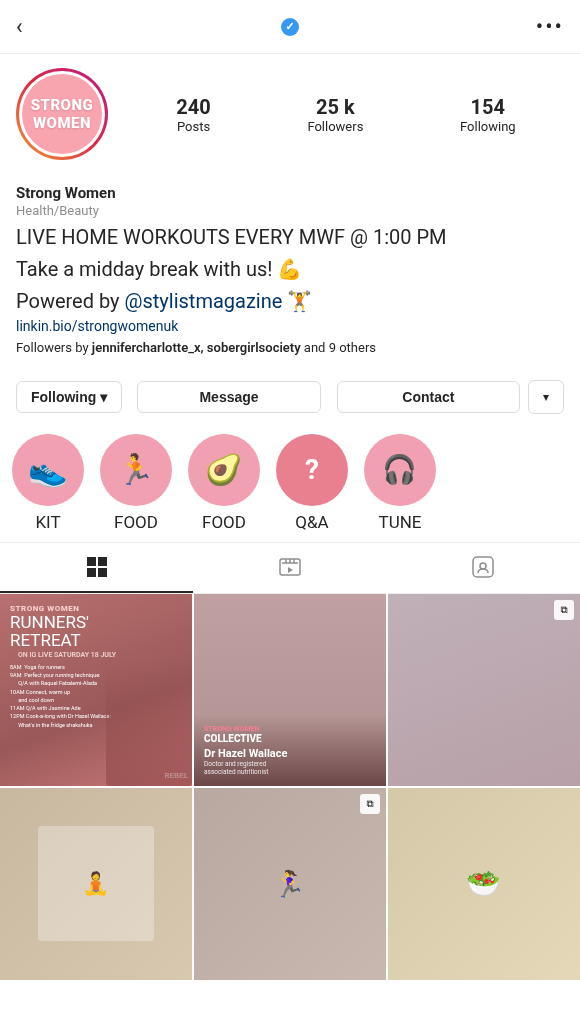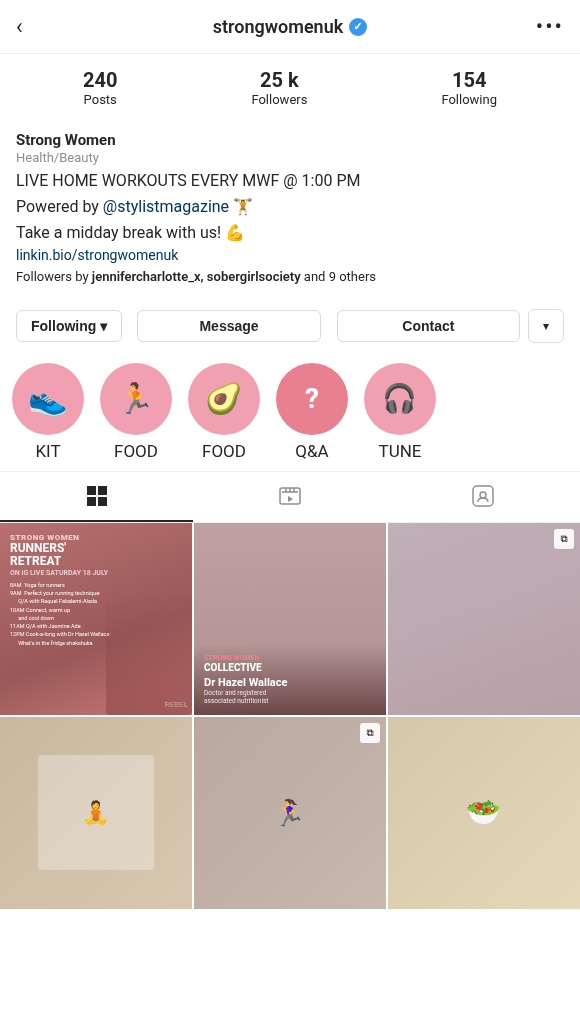--- a/index.html
+++ b/index.html
@@ -128,21 +128,21 @@
       font-weight: 700;
       color: #262626;
       margin-bottom: 1px;
     }
     .bio-category {
       font-size: 13px;
       color: #8e8e8e;
       margin-bottom: 4px;
     }
     .bio-text {
-      font-size: 16px;
+      font-size: 20px;
       color: #262626;
       line-height: 1.5;
       margin-bottom: 2px;
     }
     .bio-link {
       font-size: 14px;
       color: #003569;
       margin-bottom: 4px;
       display: block;
     }
@@ -304,54 +304,59 @@
     }
     .retreat-title-pink {
       color: #f8d0d0;
       font-size: 8px;
       font-weight: 800;
       text-transform: uppercase;
       letter-spacing: 0.5px;
     }
     .retreat-title-main {
       color: #fff;
-      font-size: 12px;
-      font-weight: 700;
+      font-size: 17px;
+      font-weight: 400;
       text-transform: uppercase;
       line-height: 1.1;
     }
     .retreat-subtitle {
       color: #f0d0d0;
       font-size: 7px;
       font-weight: 600;
       text-transform: uppercase;
       margin-top: 1px;
       margin-bottom: 4px;
+      margin-left: 8px;
     }
     .retreat-schedule {
       font-size: 5.5px;
       color: #fff;
       line-height: 1.5;
     }
   </style>
 </head>
 <body>
 
 <div class="header">
   <span class="header-back">‹</span>
   <div class="header-username-wrap">
-    <span class="header-username">strongwomenuk</span>
     <span class="verified-badge">✓</span>
   </div>
   <span class="header-more">•••</span>
 </div>
 
 <div class="profile-section">
   <div class="profile-top">
 
+    <div class="avatar-ring">
+      <div class="avatar-inner">
+        <div class="avatar-text">STRONG<br>WOMEN</div>
+      </div>
+    </div>
 
     <div class="stats-row">
       <div class="stat-item">
         <span class="stat-number">240</span>
         <span class="stat-label">Posts</span>
       </div>
       <div class="stat-item">
         <span class="stat-number">25 k</span>
         <span class="stat-label">Followers</span>
       </div>
@@ -360,24 +365,24 @@
         <span class="stat-label">Following</span>
       </div>
     </div>
   </div>
 </div>
 
 <div class="bio-section">
   <div class="bio-name">Strong Women</div>
   <div class="bio-category">Health/Beauty</div>
   <div class="bio-text">LIVE HOME WORKOUTS EVERY MWF @ 1:00 PM</div>
+  <div class="bio-text">Take a midday break with us! 💪</div>
   <div class="bio-text">
     <span>Powered by </span><span style="color:#003569;">@stylistmagazine</span><span> 🏋️</span>
   </div>
-  <div class="bio-text">Take a midday break with us! 💪</div>
   <a class="bio-link">linkin.bio/strongwomenuk</a>
   <div class="bio-text bio-followed">
     <span>Followers by </span><strong>jennifercharlotte_x, sobergirlsociety</strong><span> and 9 others</span>
   </div>
 </div>
 
 <div class="action-buttons">
   <button class="btn-following">
     <span>Following</span>
     <span>▾</span>

